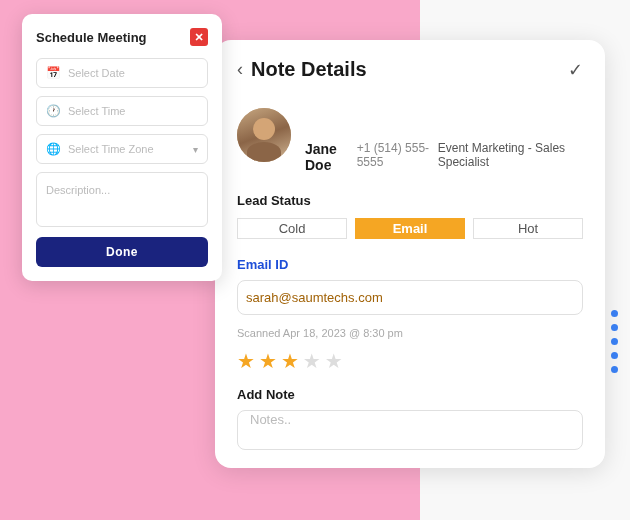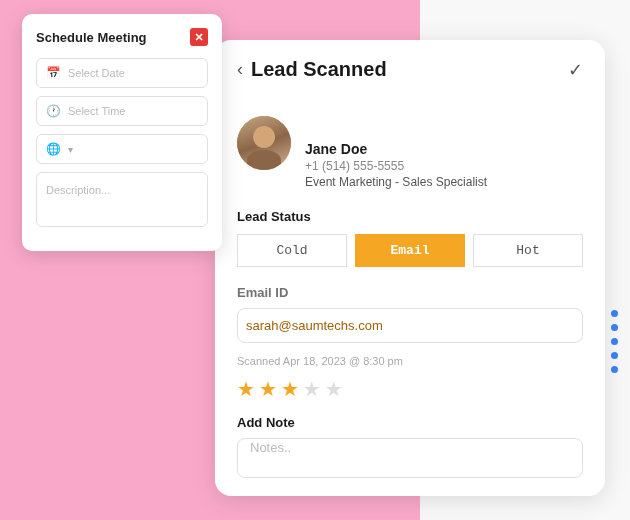--- a/index.html
+++ b/index.html
@@ -206,21 +206,21 @@
       left: 50%;
       transform: translateX(-50%);
       width: 34px;
       height: 20px;
       background: #8b6547;
       border-radius: 50% 50% 0 0;
     }
 
     .profile-info {
       display: flex;
-      flex-direction: column;
+      flex-direction: row;
       gap: 2px;
       margin-top: 44px;
     }
 
     .profile-name {
       font-size: 14px;
       font-weight: 700;
       color: #1a1a1a;
     }
 
@@ -243,44 +243,43 @@
     }
 
     .status-buttons {
       display: flex;
       gap: 8px;
       margin-bottom: 18px;
     }
 
     .status-btn {
       flex: 1;
-      padding: 8px 0;
+      padding: 2px 0;
       border-radius: 0;
       border: 1px solid #e0e0e0;
       background: #fff;
       font-size: 13px;
       font-weight: 500;
       color: #555;
       cursor: pointer;
       text-align: center;
-      font-family: Liberation Mono, monospace;
     }
 
     .status-btn.active {
       background: #f5a623;
       border-color: #f5a623;
       color: #fff;
       font-weight: 600;
     }
 
     
     .email-label {
       font-size: 13px;
       font-weight: 700;
-      color: #737373;
+      color: #1d4ed8;
       margin-bottom: 8px;
     }
 
     .email-field {
       border: 1px solid #e0e0e0;
       border-radius: 8px;
       padding: 9px 8px;
       font-size: 13px;
       color: #a16207;
       margin-bottom: 8px;
@@ -368,37 +367,39 @@
 
   
   <div class="form-field">
     <span class="field-icon">🕐</span>
     <span class="field-placeholder">Select Time</span>
   </div>
 
   
   <div class="form-field">
     <span class="field-icon">🌐</span>
+    <span class="field-placeholder">Select Time Zone</span>
     <span class="field-arrow">▾</span>
   </div>
 
   
   <div class="description-field">
     <span class="field-placeholder">Description...</span>
   </div>
 
   
+  <button class="done-btn">Done</button>
 </div>
 
 <div class="lead-card">
 
   <div class="lead-header">
     <div class="lead-header-left">
       <span class="back-arrow">‹</span>
-      <span class="lead-title">Lead Scanned</span>
+      <span class="lead-title">Note Details</span>
     </div>
     <span class="check-icon">✓</span>
   </div>
 
   <div class="profile-section">
     <div class="avatar">
       <div class="avatar-img"></div>
     </div>
     <div class="profile-info">
       <span class="profile-name">Jane Doe</span>

